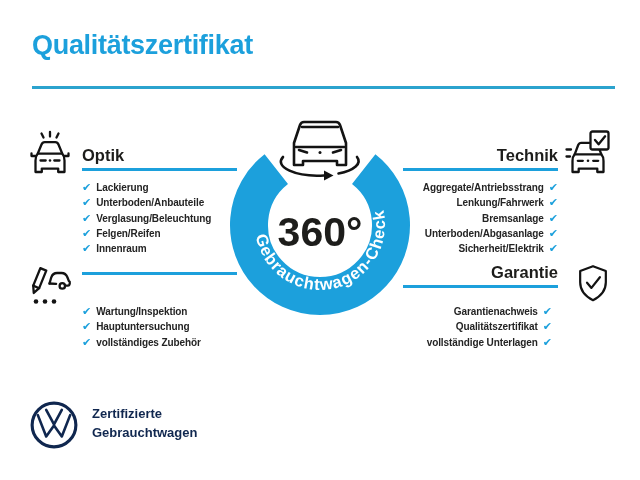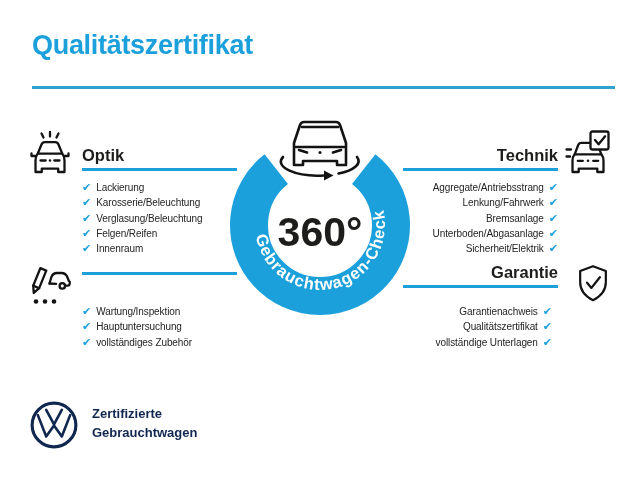--- a/index.html
+++ b/index.html
@@ -10,21 +10,21 @@
   .title-rule{position:absolute;left:32px;top:86px;width:583px;height:3px;background:#2BA3CE;}
 
   .quad{position:absolute;width:155px;}
   .quad h3{margin:0;font-size:16.5px;font-weight:bold;color:#1d1d1b;line-height:20px;}
   .quad .rule{height:2.5px;background:#1CA0DC;margin-top:3px;}
   .quad.right{text-align:right;}
   .list{position:absolute;width:155px;}
   .row{display:flex;align-items:center;gap:5px;height:15.3px;white-space:nowrap;}
   .quad-list-right .row{justify-content:flex-end;}
   .chk{color:#1CA0DC;font-size:11px;line-height:1;}
-  .lbl{font-size:10px;font-weight:normal;letter-spacing:-0.1px;color:#242424;}
+  .lbl{font-size:10px;font-weight:bold;letter-spacing:-0.1px;color:#242424;}
 
   .icon{position:absolute;}
   svg{display:block;}
   .ring-wrap{position:absolute;left:210px;top:105px;}
   .footer-text{position:absolute;left:92px;top:404px;font-size:13px;font-weight:bold;
                color:#10274F;line-height:19px;}
 </style>
 </head>
 <body>
 
@@ -103,21 +103,21 @@
     <div class="rule"></div>
   </div>
 
   <div class="list" style="left:82px;top:180px;">
     <div class="row">
       <span class="chk">✔</span>
       <span class="lbl">Lackierung</span>
     </div>
     <div class="row">
       <span class="chk">✔</span>
-      <span class="lbl">Karosserie/Beleuchtung</span>
+      <span class="lbl">Unterboden/Anbauteile</span>
     </div>
     <div class="row">
       <span class="chk">✔</span>
       <span class="lbl">Verglasung/Beleuchtung</span>
     </div>
     <div class="row">
       <span class="chk">✔</span>
       <span class="lbl">Felgen/Reifen</span>
     </div>
     <div class="row">

